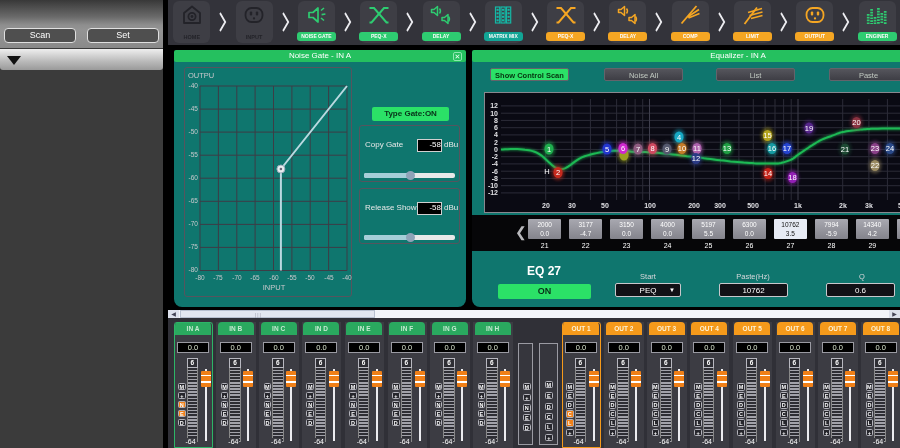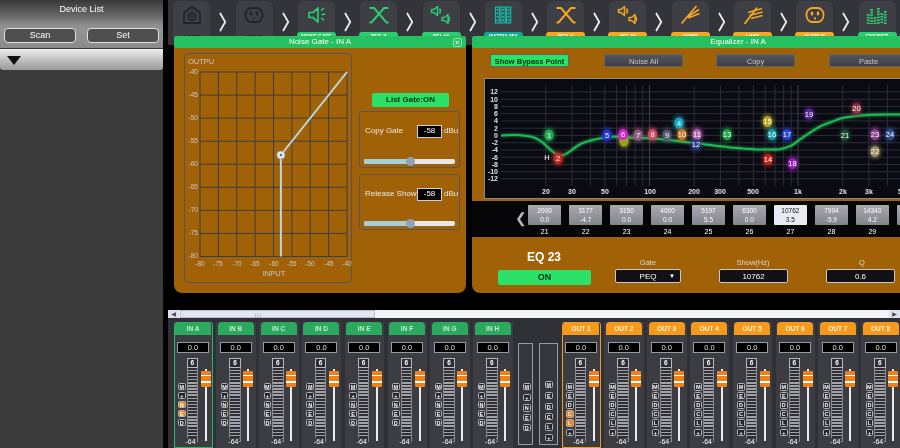--- a/index.html
+++ b/index.html
@@ -13,27 +13,27 @@
 #lpdrop{position:absolute;left:0;top:49px;width:163px;height:21px;background:linear-gradient(#efefef,#b9b9b9 60%,#9a9a9a);border-radius:0 0 3px 3px}
 #lparrow{position:absolute;left:7px;top:7px;width:0;height:0;border-left:7px solid transparent;border-right:7px solid transparent;border-top:9px solid #111}
 
 #tbar{position:absolute;left:168px;top:0;width:732px;height:45px;background:#33333a}
 .tile{position:absolute;top:1px;width:37px;height:42px;background:#3e3e45;border-radius:6px}
 .ticon{position:absolute;top:2px;left:6.5px}
 .tlabel{position:absolute;bottom:3px;width:100%;text-align:center;font-size:5.5px;color:#232329;font-weight:bold}
 .tbadge{position:absolute;bottom:2px;left:-1px;width:39px;height:9px;border-radius:3px;font-size:5px;font-weight:bold;color:#fcfcfc;text-align:center;line-height:9px;white-space:nowrap;overflow:hidden}
 .tarrow{position:absolute;top:11px;width:12px;color:#e8e8ea;font-size:15px;font-weight:bold;transform:scaleX(.75)}
 
-.panel{position:absolute;top:36px;background:#a16207;border-radius:8px}
+.panel{position:absolute;top:50px;background:#0f766e;border-radius:8px}
 .ptitle{position:absolute;left:0;top:0;width:100%;height:11.5px;background:#25c05f;border-radius:2px;color:#fff;font-size:8px;text-align:center;line-height:11px}
 #ngpanel{left:174px;width:292px;height:257px}
 #eqpanel{left:472px;width:433px;height:257px;border-radius:8px 0 0 8px}
 .gbox{position:absolute;border:1px solid #55555e;border-radius:3px}
 .greenbtn{position:absolute;background:#2be167;border-radius:2px;color:#083018;text-align:center;font-weight:bold}
-.vb{position:absolute;background:#000;border:1px solid #d0d0d0;color:#fff;font-size:8px;text-align:center}
+.vb{position:absolute;background:#000;border:1px solid #d0d0d0;color:#fff;font-size:8px;text-align:right}
 .slider{position:absolute;height:5px;background:#e8e8e8;border-radius:2px}
 .sfill{position:absolute;height:5px;background:#a5ced8;border-radius:2px}
 .sthumb{position:absolute;width:9px;height:9px;border-radius:5px;background:#8fa3b8;top:-2px}
 .gl{position:absolute;color:#e8e8e8;font-size:8px}
 .eqbtn{position:absolute;top:18px;width:79px;height:13px;background:linear-gradient(#55555c,#3e3e45);border:1px solid #63636b;border-radius:2px;color:#c2cac2;font-size:7.5px;text-align:center;line-height:13px}
 #bandstrip{position:absolute;left:0;top:165px;width:433px;height:36px;background:#060608}
 .bbox{position:absolute;top:4px;width:33px;height:20px;background:linear-gradient(#a8a8b0,#84848c);color:#fff;font-size:6.5px;text-align:center;line-height:9px;padding-top:1px;border-radius:1px}
 .bbox.sel{background:#e7ebf4;color:#111}
 .bnum{position:absolute;top:27px;width:33px;color:#fff;font-size:7px;text-align:center}
 #eqctrl .lab{position:absolute;color:#d8d8dc;font-size:7.5px;text-align:center;width:70px}
@@ -55,21 +55,20 @@
 .track{position:absolute;left:31px;top:47px;width:2px;height:72px;background:#ececf0}
 .knob{position:absolute;left:27px;top:49px;width:10px;height:16px;background:linear-gradient(#f08018 0,#f08018 24%,#fff 24%,#fff 33%,#f08018 33%,#f08018 64%,#fff 64%,#fff 73%,#f08018 73%);border-radius:1px}
 .sbtn{position:absolute;background:#26262c;border:1px solid #b2b2ba;border-radius:1.5px;color:#fff;font-size:5.5px;font-weight:bold;text-align:center;line-height:6.5px;z-index:3}
 .sbtn.on{background:#f08018}
 .m64{position:absolute;left:11px;top:116px;background:#3c3c43;color:#fff;font-size:7px;z-index:2;padding:0 1px}
 .nstrip{position:absolute;top:25px;height:102px;border:1px solid #9a9aa2;background:#36363d}
 </style></head>
 <body>
 <div id="lpanel">
   <div id="lptop"></div>
-  <div id="lptitle">Device List</div>
   <div class="lbtn" style="left:4px;width:72px">Scan</div>
   <div class="lbtn" style="left:87px;width:72px">Set</div>
   <div id="lpdrop">
       <div id="lparrow"></div>
     </div>
 </div>
 <div id="tbar">
 <div class="tile" style="left:5.3px">
 <div class="ticon"><svg width="24" height="24" viewBox="0 0 24 24">
           <path d="M4 10 L12 3.5 L20 10 L20 20 L4 20 Z" fill="none" stroke="#232329" stroke-width="1.8" stroke-linejoin="round"></path>
@@ -251,43 +250,43 @@
       <text x="34" y="213.5" text-anchor="middle" class="ax">-75</text>
       <text x="53" y="213.5" text-anchor="middle" class="ax">-70</text>
       <text x="71" y="213.5" text-anchor="middle" class="ax">-65</text>
       <text x="90" y="213.5" text-anchor="middle" class="ax">-60</text>
       <text x="108" y="213.5" text-anchor="middle" class="ax">-55</text>
       <text x="126" y="213.5" text-anchor="middle" class="ax">-50</text>
       <text x="145" y="213.5" text-anchor="middle" class="ax">-45</text>
       <text x="163" y="213.5" text-anchor="middle" class="ax">-40</text>
 <text x="90" y="223.5" text-anchor="middle" class="ax" style="font-size:7.5px">INPUT</text>
 </svg>
-  <div class="greenbtn" style="left:198px;top:57px;width:77px;height:14px;font-size:8px;line-height:14px">List Gate:ON</div>
+  <div class="greenbtn" style="left:198px;top:57px;width:77px;height:14px;font-size:8px;line-height:14px">Type Gate:ON</div>
   <div class="gbox" style="left:185px;top:75px;width:101px;height:57px"></div>
   <div class="gl" style="left:191px;top:90px">Copy Gate</div>
   <div class="vb" style="left:243px;top:89px;width:25px;height:13px">-58</div>
   <div class="gl" style="left:270px;top:90px">dBu</div>
   <div class="slider" style="left:190px;top:123px;width:91px">
       <div class="sfill" style="width:46px"></div>
       <div class="sthumb" style="left:42px"></div>
     </div>
   <div class="gbox" style="left:185px;top:138px;width:101px;height:56px"></div>
   <div class="gl" style="left:191px;top:153px">Release Show</div>
   <div class="vb" style="left:243px;top:152px;width:25px;height:13px">-58</div>
   <div class="gl" style="left:270px;top:153px">dBu</div>
   <div class="slider" style="left:190px;top:185px;width:91px">
       <div class="sfill" style="width:46px"></div>
       <div class="sthumb" style="left:42px"></div>
     </div>
 </div>
 <div class="panel" id="eqpanel">
   <div class="ptitle" style="border-radius:2px 0 0 2px;text-indent:99px">Equalizer - IN A</div>
-  <div class="eqbtn" style="left:18px;background:#2be167;color:#06330f;font-weight:bold">Show Bypass Point</div>
+  <div class="eqbtn" style="left:18px;background:#2be167;color:#06330f;font-weight:bold">Show Control Scan</div>
   <div class="eqbtn" style="left:132px">Noise All</div>
-  <div class="eqbtn" style="left:244px">Copy</div>
+  <div class="eqbtn" style="left:244px">List</div>
   <div class="eqbtn" style="left:357px">Paste</div>
   <div class="gbox" style="left:12px;top:42px;width:421px;height:121px;border-color:#88888f;background:#0a0a13;border-radius:0"></div>
   <svg width="440" height="121" style="position:absolute;left:0px;top:42px;overflow:visible">
 <rect x="29" y="7" width="404" height="101" fill="#0a0a13"></rect>
 <line x1="29" y1="100.9" x2="433" y2="100.9" stroke="#2c2c38" stroke-width="1"></line>
       <line x1="29" y1="93.7" x2="433" y2="93.7" stroke="#2c2c38" stroke-width="1"></line>
       <line x1="29" y1="86.4" x2="433" y2="86.4" stroke="#2c2c38" stroke-width="1"></line>
       <line x1="29" y1="79.2" x2="433" y2="79.2" stroke="#2c2c38" stroke-width="1"></line>
       <line x1="29" y1="71.9" x2="433" y2="71.9" stroke="#2c2c38" stroke-width="1"></line>
       <line x1="29" y1="64.7" x2="433" y2="64.7" stroke="#2c2c38" stroke-width="1"></line>
@@ -440,25 +439,25 @@
       <div class="bbox sel" style="left:301.9px">10762<br>3.5</div>
       <div class="bnum" style="left:301.9px">27</div>
       <div class="bbox" style="left:342.9px">7994<br>-5.9</div>
       <div class="bnum" style="left:342.9px">28</div>
       <div class="bbox" style="left:383.8px">14340<br>4.2</div>
       <div class="bnum" style="left:383.8px">29</div>
       <div class="bbox" style="left:424.8px">20000<br>0.0</div>
       <div class="bnum" style="left:424.8px">30</div>
   </div>
   <div id="eqctrl" style="position:absolute;left:0;top:201px;width:433px;height:56px">
-    <div style="position:absolute;left:55px;top:13px;color:#fff;font-weight:bold;font-size:12px">EQ 23</div>
+    <div style="position:absolute;left:55px;top:13px;color:#fff;font-weight:bold;font-size:12px">EQ 27</div>
     <div class="greenbtn" style="left:26px;top:33px;width:93px;height:15px;font-size:9px;line-height:15px">ON</div>
-    <div class="lab" style="left:141px;top:21px">Gate</div>
+    <div class="lab" style="left:141px;top:21px">Start</div>
     <div class="combo" style="left:143px;top:32px;width:66px">PEQ<span style="position:absolute;right:5px;top:0px;font-size:6px">▼</span></div>
-    <div class="lab" style="left:246px;top:21px">Show(Hz)</div>
+    <div class="lab" style="left:246px;top:21px">Paste(Hz)</div>
     <div class="combo" style="left:247px;top:32px;width:69px">10762</div>
     <div class="lab" style="left:355px;top:21px">Q</div>
     <div class="combo" style="left:354px;top:32px;width:69px">0.6</div>
   </div>
 </div>
 <div id="sbar">
   <div class="sarr" style="left:0">◀</div>
   <div id="sthumbh">
       <div style="position:absolute;left:74px;top:1px;color:#99a;font-size:5px;letter-spacing:1px">|||</div>
     </div>

